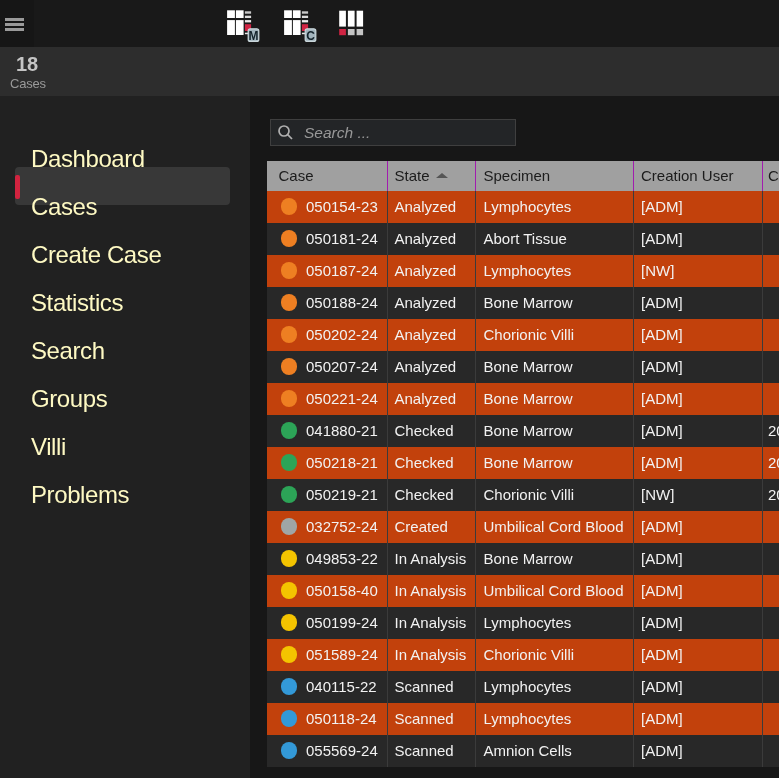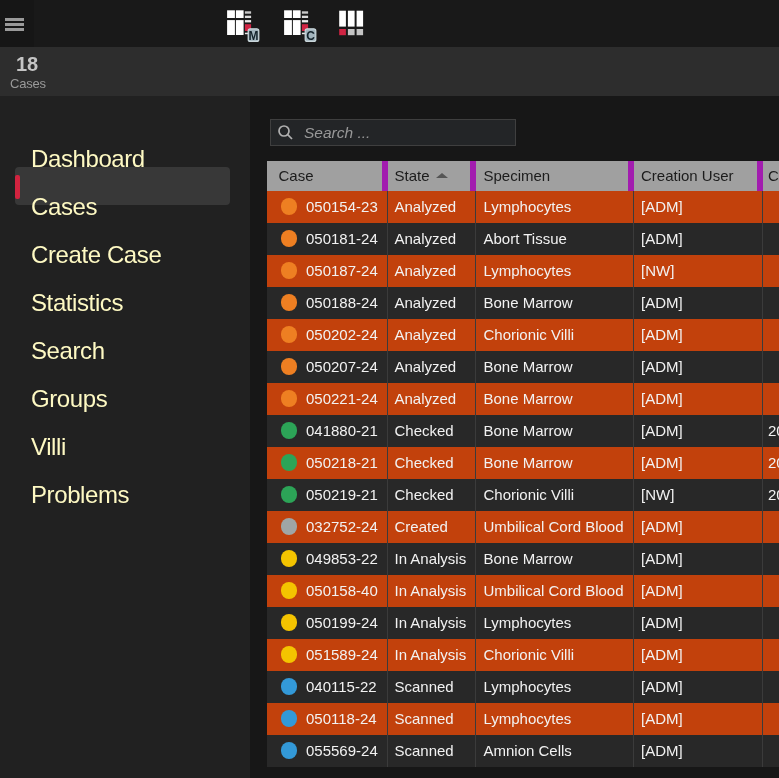--- a/index.html
+++ b/index.html
@@ -35,21 +35,21 @@
 #searchbox { position:absolute; left:20px; top:23px; width:246px; height:27px;
   background:#232527; border:1px solid #3f3f3f; }
 #searchtxt { position:absolute; left:33px; top:4px; font-size:15.5px; font-style:italic; color:#989898; }
 #mag { position:absolute; left:5px; top:3px; }
 
 #table { position:absolute; left:17px; top:65px; width:512px; height:605.5px; overflow:hidden; }
 .tr { display:flex; height:32px; }
 .tr.odd { background:#c2410c; }
 .tr.even { background:#282828; }
 #thead { display:flex; height:29.5px; background:#a0a0a0; }
-.th { flex:0 0 auto; color:#1c1c1c; font-size:15px; line-height:29.5px; border-right:6px solid #a21caf; overflow:hidden; white-space:nowrap; }
+.th { flex:0 0 auto; color:#1c1c1c; font-size:15px; line-height:29.5px; border-right:1px solid #a21caf; overflow:hidden; white-space:nowrap; }
 .td { flex:0 0 auto; color:#f2f2f2; font-size:15px; line-height:32px; border-right:1px solid #3b3b3b; overflow:hidden; white-space:nowrap; position:relative; }
 .c1 { width:120.5px; }
 .c2 { width:88px; padding-left:7px; }
 .c3 { width:158.5px; padding-left:8px; }
 .c4 { width:129px; padding-left:7px; }
 .c5 { width:20px; padding-left:5px; border-right:none; }
 .th.c1 { padding-left:11.5px; }
 .dot { position:absolute; left:13.5px; top:7.8px; width:16.5px; height:16.5px; border-radius:50%; }
 .ctxt { position:absolute; left:39px; }
 #sortarrow { display:inline-block; width:0; height:0; border-left:6px solid transparent;

